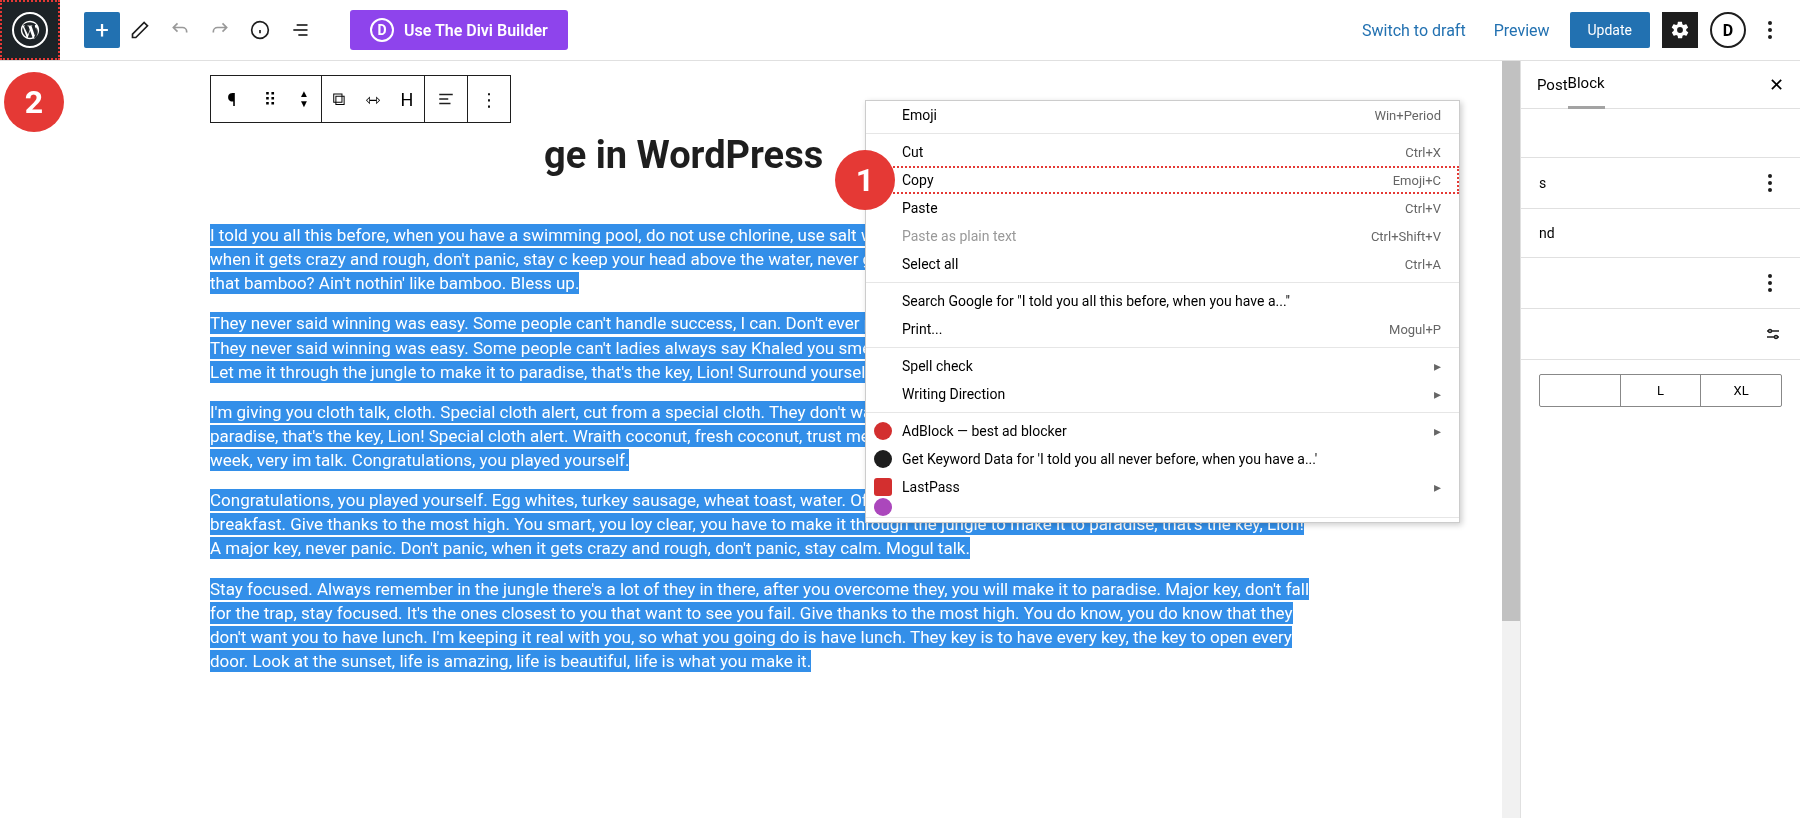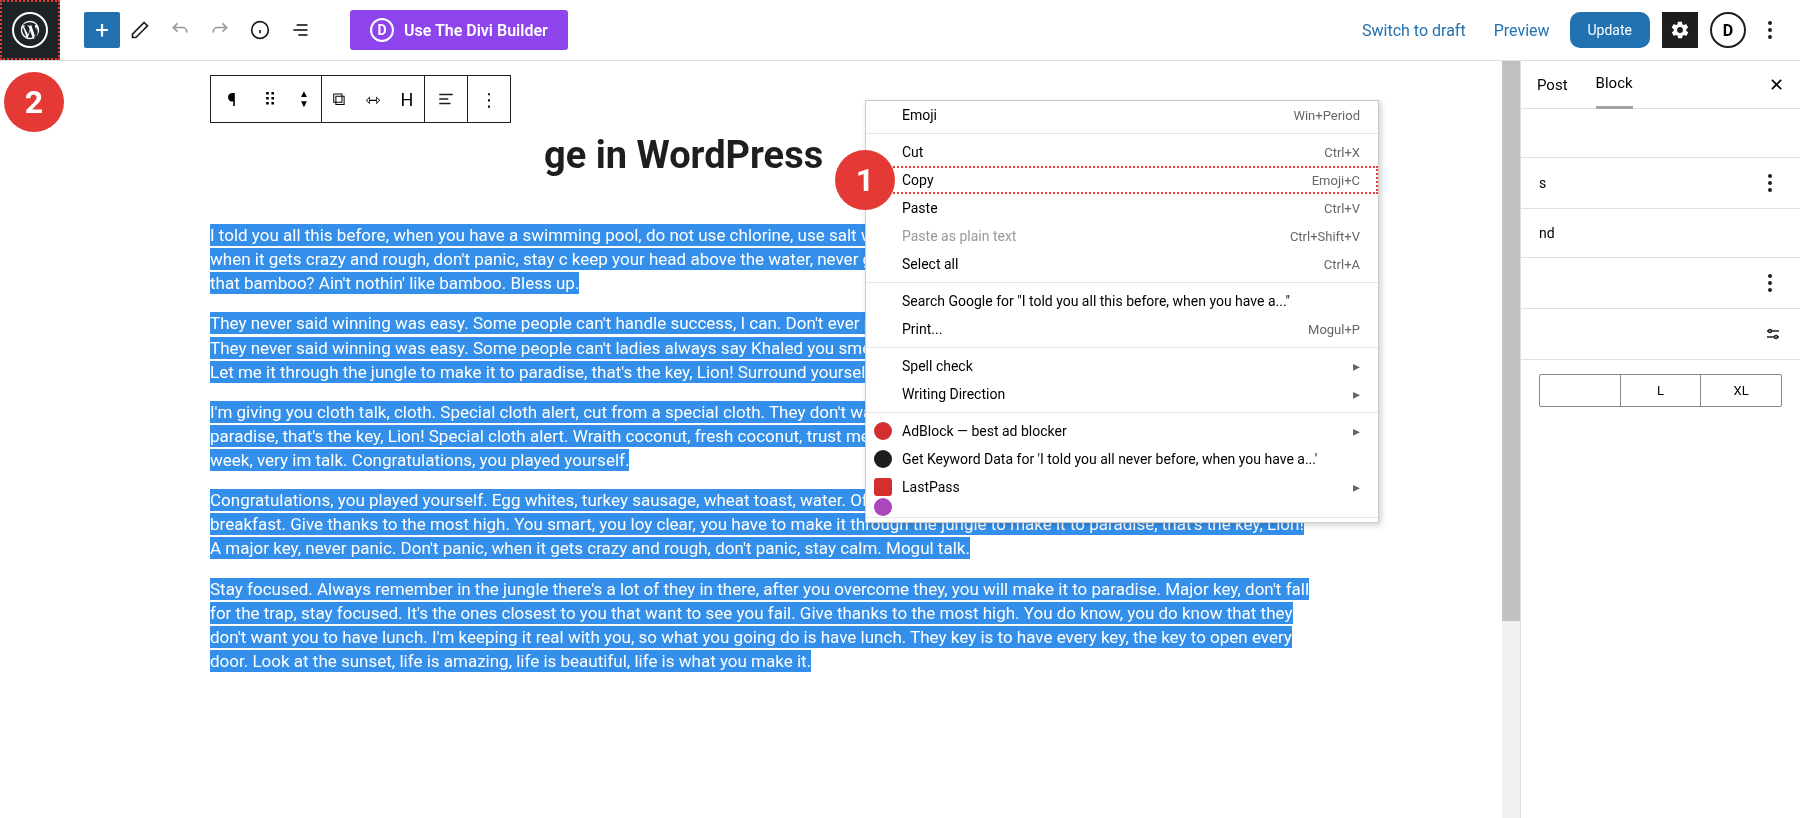--- a/index.html
+++ b/index.html
@@ -8,49 +8,49 @@
 .topbar { height: 61px; display: flex; align-items: center; border-bottom: 1px solid #e0e0e0; background: #fff; }
 .wp-logo-box { width: 60px; height: 60px; background: #1d2327; display: flex; align-items: center; justify-content: center; outline: 2px dotted #e53935; outline-offset: -2px; }
 .wp-logo { width: 36px; height: 36px; border: 2px solid #fff; border-radius: 50%; display: flex; align-items: center; justify-content: center; color: #fff; font-weight: bold; font-size: 20px; }
 .add-btn { width: 36px; height: 36px; background: #2271b1; color: #fff; display: flex; align-items: center; justify-content: center; margin-left: 24px; font-size: 24px; border-radius: 2px; cursor: pointer; }
 .tool-icon { width: 36px; height: 36px; display: flex; align-items: center; justify-content: center; color: #1e1e1e; cursor: pointer; margin: 0 2px; }
 .tool-icon.disabled { color: #999; }
 .divi-btn { background: #8e44ec; color: #fff; height: 40px; padding: 0 20px; display: flex; align-items: center; gap: 10px; border-radius: 3px; margin-left: 30px; cursor: pointer; font-weight: 600; }
 .divi-circle { width: 24px; height: 24px; border: 2px solid #fff; border-radius: 50%; display: flex; align-items: center; justify-content: center; font-size: 14px; font-weight: bold; }
 .topbar-right { margin-left: auto; display: flex; align-items: center; gap: 12px; padding-right: 18px; }
 .txt-link { color: #2271b1; font-size: 16px; cursor: pointer; padding: 8px; }
-.update-btn { background: #2271b1; color: #fff; padding: 10px 18px; border-radius: 10px; font-size: 14px; cursor: pointer; }
+.update-btn { background: #2271b1; color: #fff; padding: 10px 18px; border-radius: 2px; font-size: 14px; cursor: pointer; }
 .gear-btn { width: 36px; height: 36px; background: #1e1e1e; color: #fff; display: flex; align-items: center; justify-content: center; cursor: pointer; }
 .d-icon { width: 36px; height: 36px; border: 2px solid #1e1e1e; border-radius: 50%; display: flex; align-items: center; justify-content: center; font-weight: bold; cursor: pointer; }
 .dots-v { width: 24px; display: flex; flex-direction: column; align-items: center; gap: 3px; cursor: pointer; }
 .dots-v span { width: 4px; height: 4px; background: #1e1e1e; border-radius: 50%; }
 
 .content-area { position: absolute; top: 61px; left: 0; right: 280px; bottom: 0; overflow: hidden; }
 .block-toolbar { position: absolute; top: 14px; left: 210px; height: 48px; background: #fff; border: 1px solid #1e1e1e; display: flex; z-index: 5; }
 .tb-group { display: flex; border-right: 1px solid #1e1e1e; }
 .tb-btn { width: 42px; height: 46px; display: flex; align-items: center; justify-content: center; cursor: pointer; font-size: 18px; }
 .tb-btn.narrow { width: 34px; }
 
 .editor-body { padding: 72px 210px 20px; }
 .title-row { font-size: 38px; font-weight: 700; color: #1e1e1e; margin-bottom: 46px; margin-left: 334px; }
 .para { font-size: 17px; line-height: 1.42; margin-bottom: 16px; color: #fff; }
 .para span { background: #338fe9; padding: 1px 0; }
 
 .sidebar { position: absolute; top: 61px; right: 0; width: 280px; bottom: 0; border-left: 1px solid #e0e0e0; background: #fff; }
-.sb-tabs { height: 48px; display: flex; align-items: center; border-bottom: 1px solid #e0e0e0; padding: 0 16px; gap: 28px; }
+.sb-tabs { height: 48px; display: flex; align-items: center; border-bottom: 1px solid #e0e0e0; padding: 0 16px; }
 .sb-tab { font-size: 15px; padding: 14px 0; cursor: pointer; }
 .sb-tab.active { font-weight: 400; border-bottom: 3px solid #a3a3a3; }
 .sb-close { margin-left: auto; font-size: 18px; cursor: pointer; }
 .sb-sec-bare { padding: 16px 18px; border-bottom: 1px solid #e0e0e0; font-size: 14px; display:flex; justify-content:space-between; align-items:center;}
 .size-row { display: flex; border: 1px solid #888; border-radius: 2px; margin: 14px 18px; }
 .size-btn { flex: 1; text-align: center; padding: 8px 0; font-size: 13px; cursor: pointer; border-right: 1px solid #888; }
 .size-btn:last-child { border-right: none; }
 .scroll-ind { position: absolute; right: 0; top: 0; width: 14px; height: 14px; background: #c0c0c0; display: flex; align-items: center; justify-content: center; font-size: 8px; }
 
-.ctx-menu { position: absolute; top: 100px; left: 865px; width: 514px; background: #fff; border: 1px solid #ccc; box-shadow: 2px 2px 6px rgba(0,0,0,0.2); z-index: 100; font-size: 14px; }
+.ctx-menu { position: absolute; top: 100px; left: 865px; width: 595px; background: #fff; border: 1px solid #ccc; box-shadow: 2px 2px 6px rgba(0,0,0,0.2); z-index: 100; font-size: 14px; }
 .ctx-row { display: flex; align-items: center; justify-content: space-between; padding: 6px 18px 6px 36px; cursor: pointer; position: relative; }
 .ctx-row.disabled { color: #999; }
 .ctx-row.highlight { outline: 2px dotted #e53935; outline-offset: -2px; }
 .ctx-sep { height: 1px; background: #e6e6e6; margin: 4px 0; }
 .ctx-short { color: #666; font-size: 13px; }
 .ctx-arrow { color: #666; }
 .ctx-icon { position: absolute; left: 8px; width: 18px; height: 18px; border-radius: 50%; }
 .ic-red { background: #d32f2f; }
 .ic-dark { background: #1e1e1e; }
 .ic-redsq { background: #d32f2f; border-radius: 3px; }

